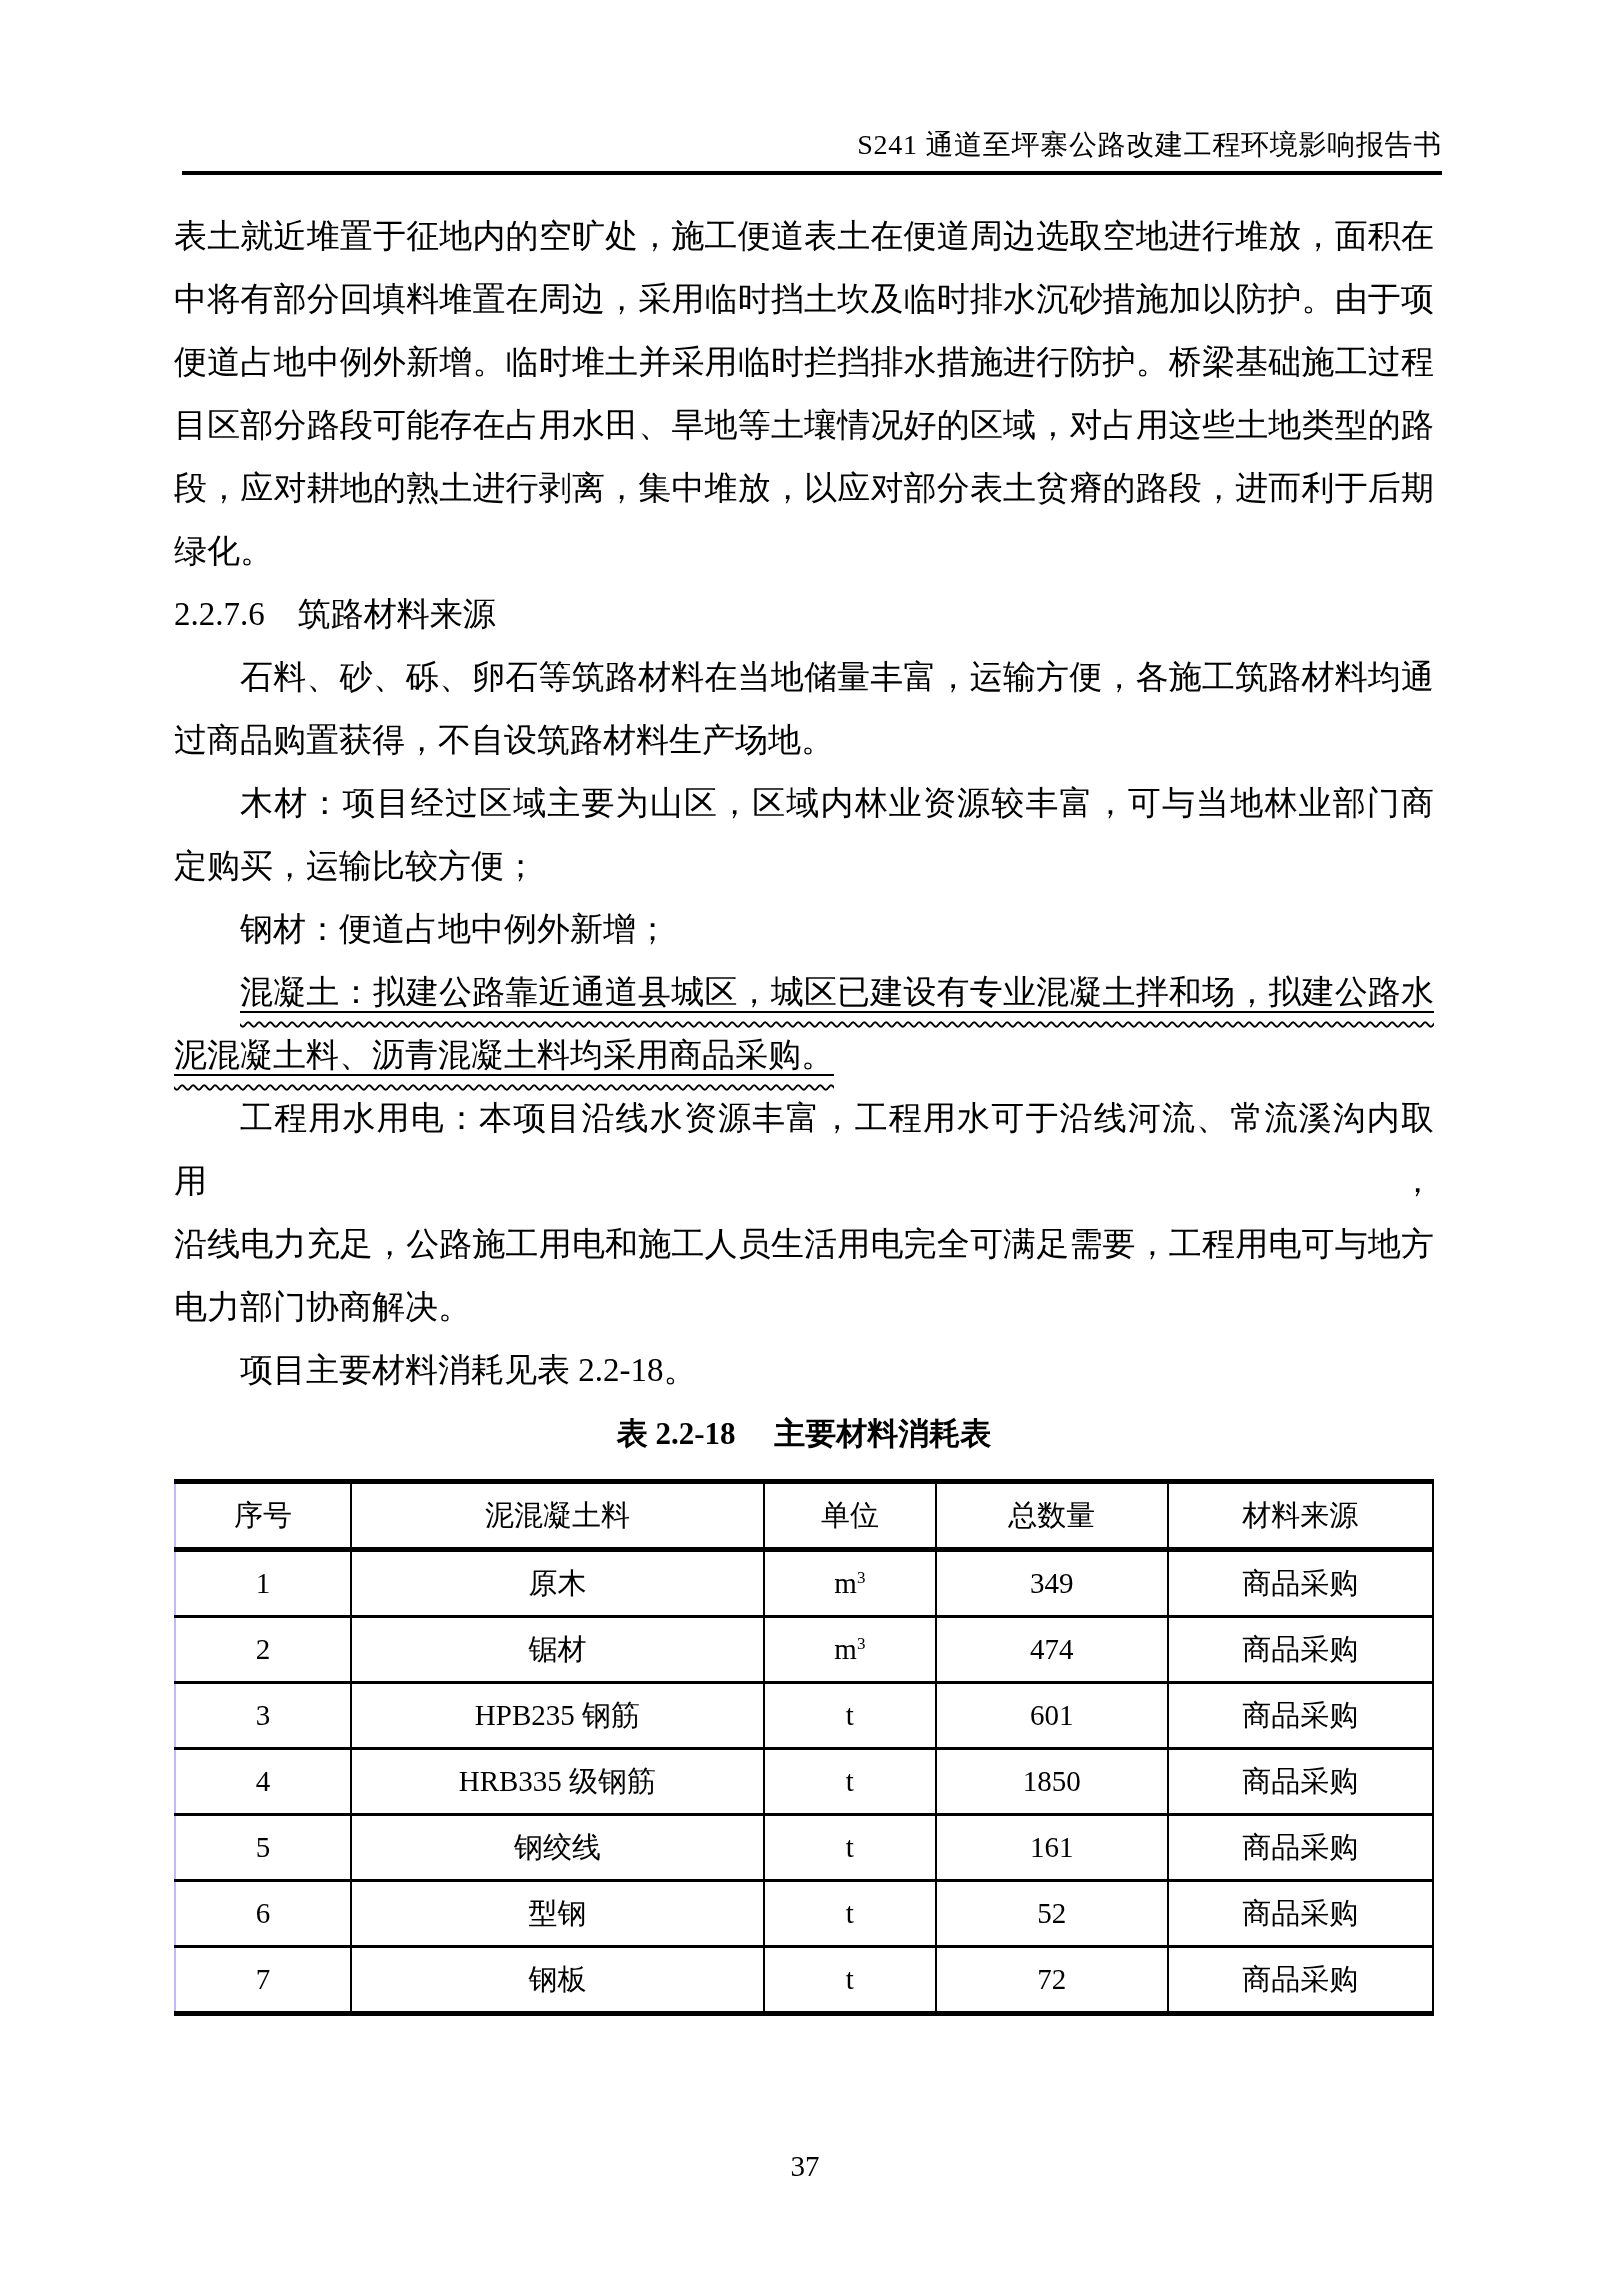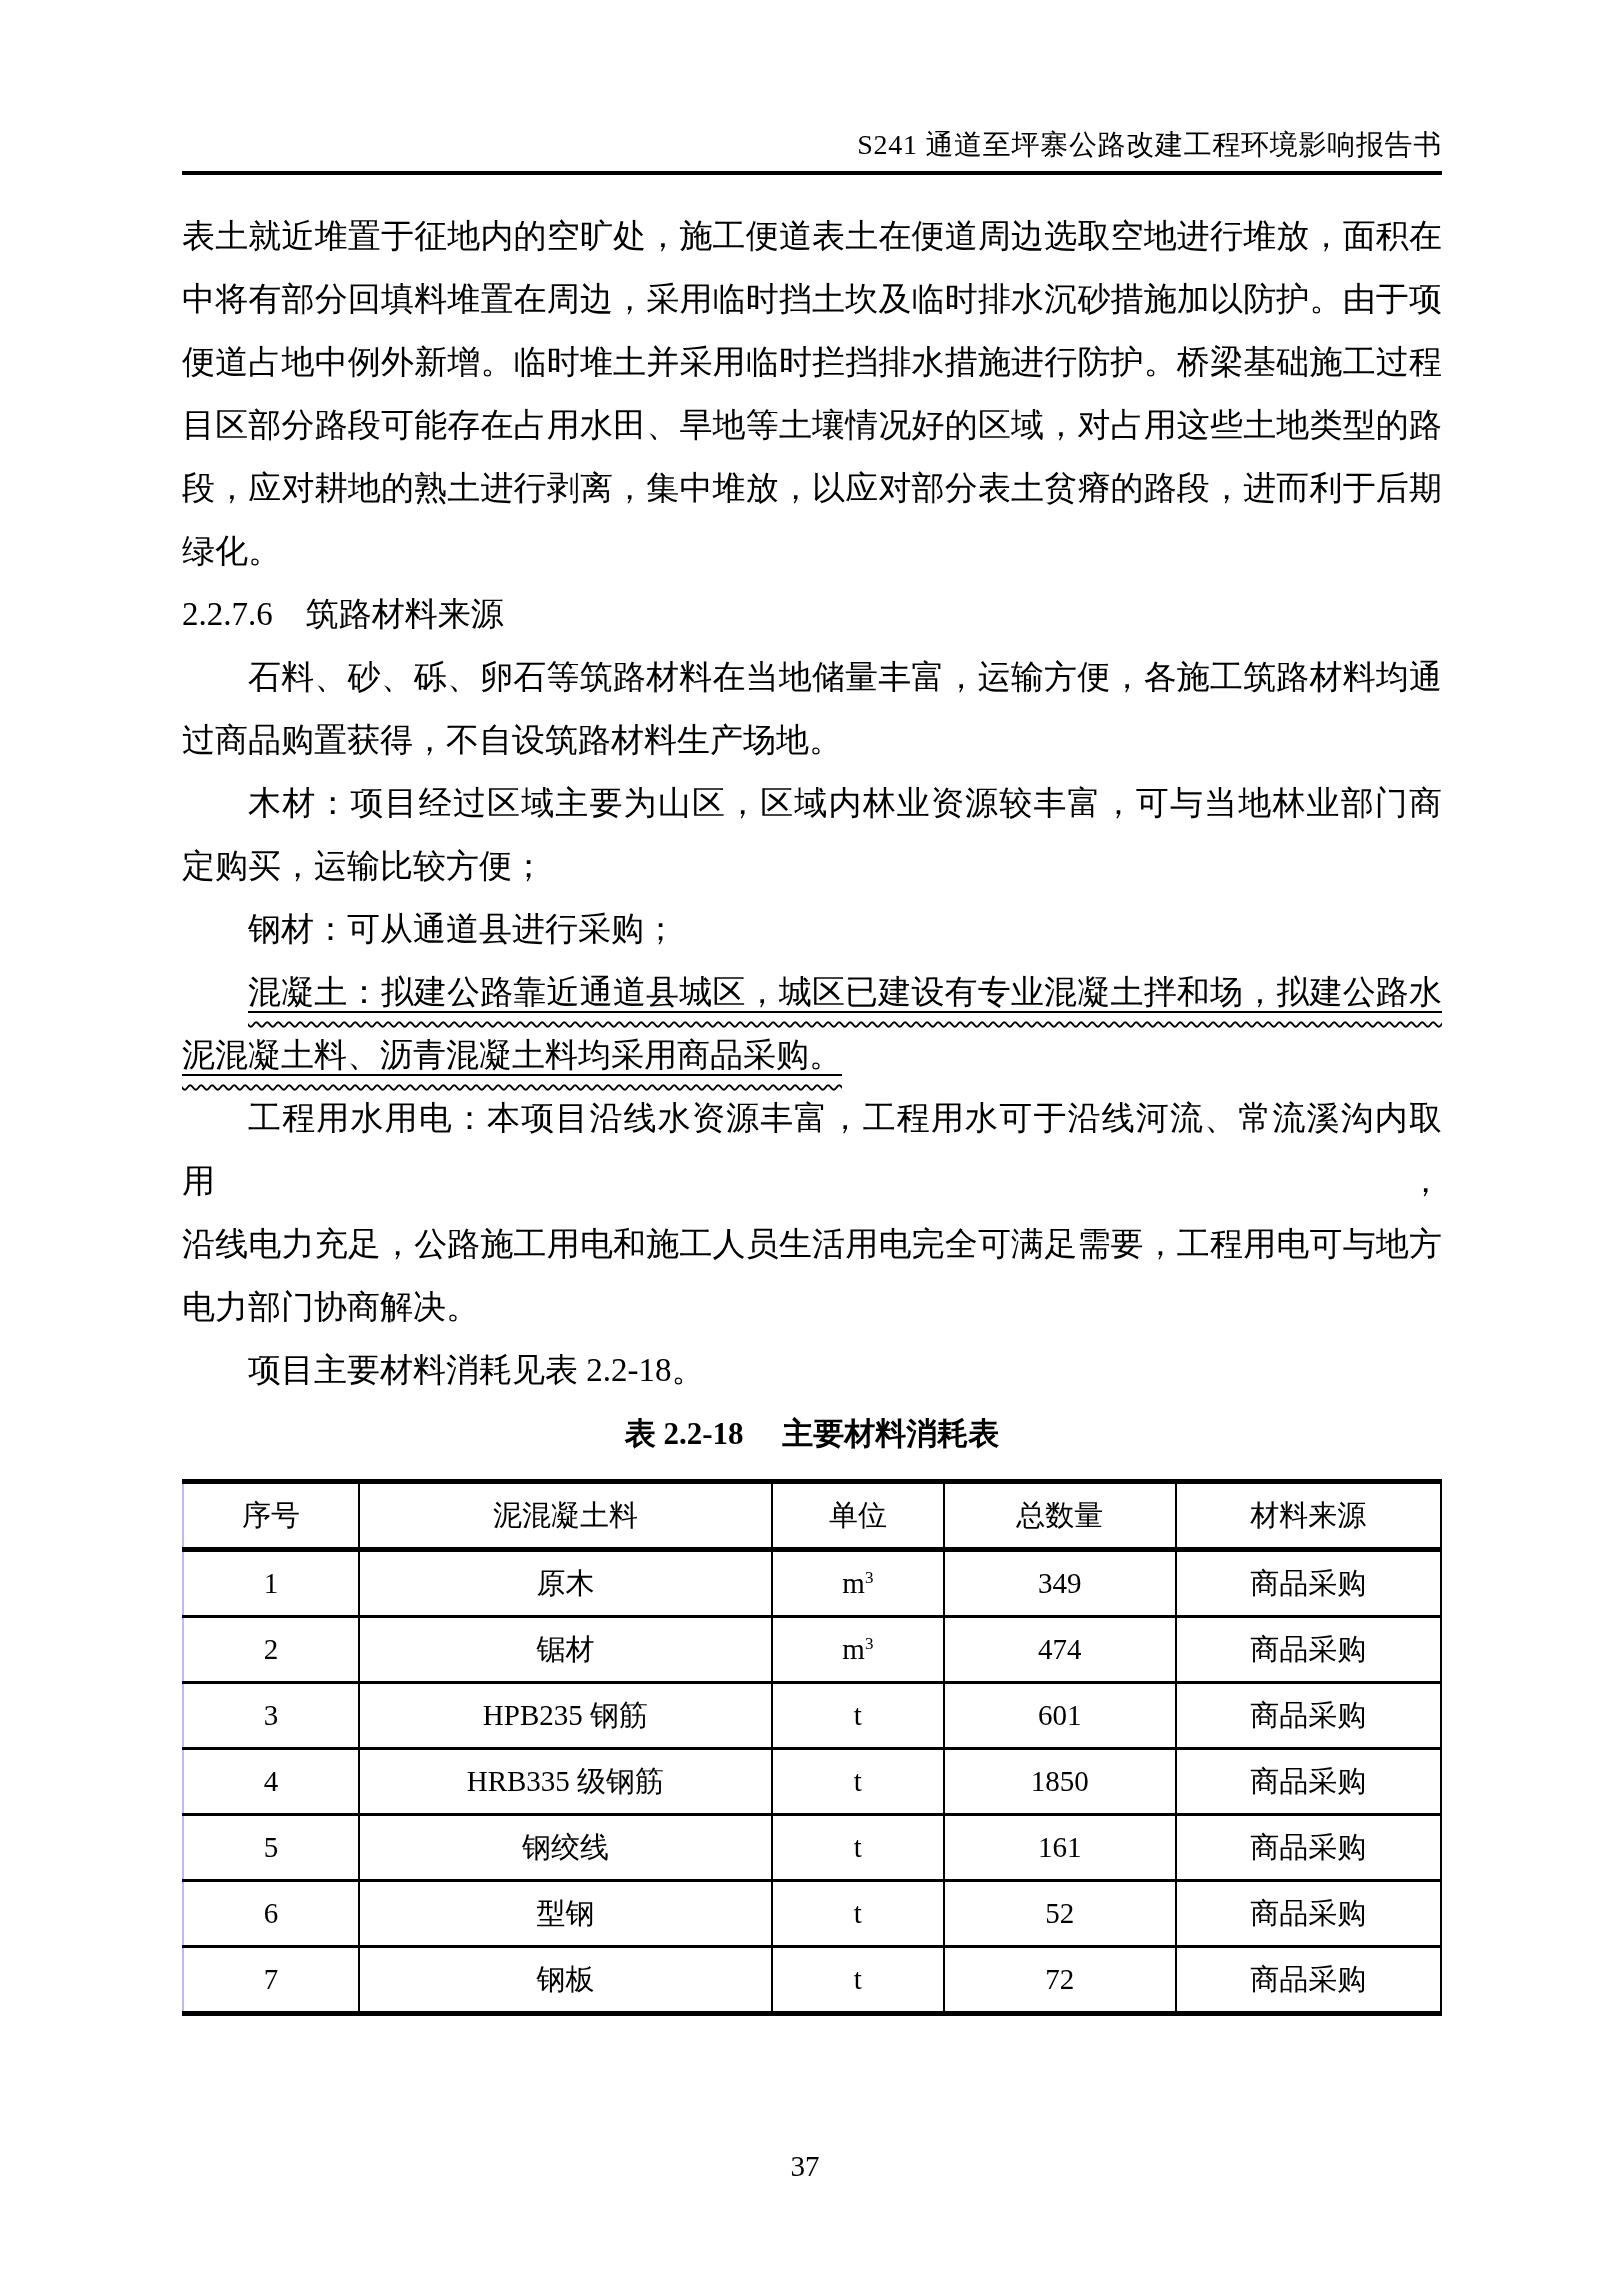--- a/index.html
+++ b/index.html
@@ -24,21 +24,21 @@
   }
   .header-title {
     font-size: 28px;
     line-height: 29px;
     text-align: right;
     letter-spacing: 0.7px;
   }
   
   .content {
     position: absolute;
-    left: 182px;
+    left: 174px;
     width: 1260px;
     top: 205px;
     font-size: 33px;
     line-height: 63px;
   }
   .tline { text-align: justify; text-justify: inter-character; }
   .tline.j   { text-align-last: justify; }
   .tline.end { text-align-last: left; }
   .ind { text-indent: 2em; }
   
@@ -99,21 +99,21 @@
     <div class="tline end">绿化。</div>
 
     <div class="tline end">2.2.7.6　筑路材料来源</div>
 
     <div class="tline j ind">石料、砂、砾、卵石等筑路材料在当地储量丰富，运输方便，各施工筑路材料均通</div>
     <div class="tline end">过商品购置获得，不自设筑路材料生产场地。</div>
 
     <div class="tline j ind">木材：项目经过区域主要为山区，区域内林业资源较丰富，可与当地林业部门商</div>
     <div class="tline end">定购买，运输比较方便；</div>
 
-    <div class="tline end ind">钢材：可从通道县进行采购；</div>
+    <div class="tline end ind">钢材：便道占地中例外新增；</div>
 
     <div class="tline j ind"><span class="u"><span class="u2">混凝土：拟建公路靠近通道县城区，城区已建设有专业混凝土拌和场，拟建公路水</span></span></div>
     <div class="tline end"><span class="u"><span class="u2">泥混凝土料、沥青混凝土料均采用商品采购。</span></span></div>
 
     <div class="tline j ind">工程用水用电：本项目沿线水资源丰富，工程用水可于沿线河流、常流溪沟内取用，</div>
     <div class="tline j">沿线电力充足，公路施工用电和施工人员生活用电完全可满足需要，工程用电可与地方</div>
     <div class="tline end">电力部门协商解决。</div>
 
     <div class="tline end ind">项目主要材料消耗见表 2.2-18。</div>
 

